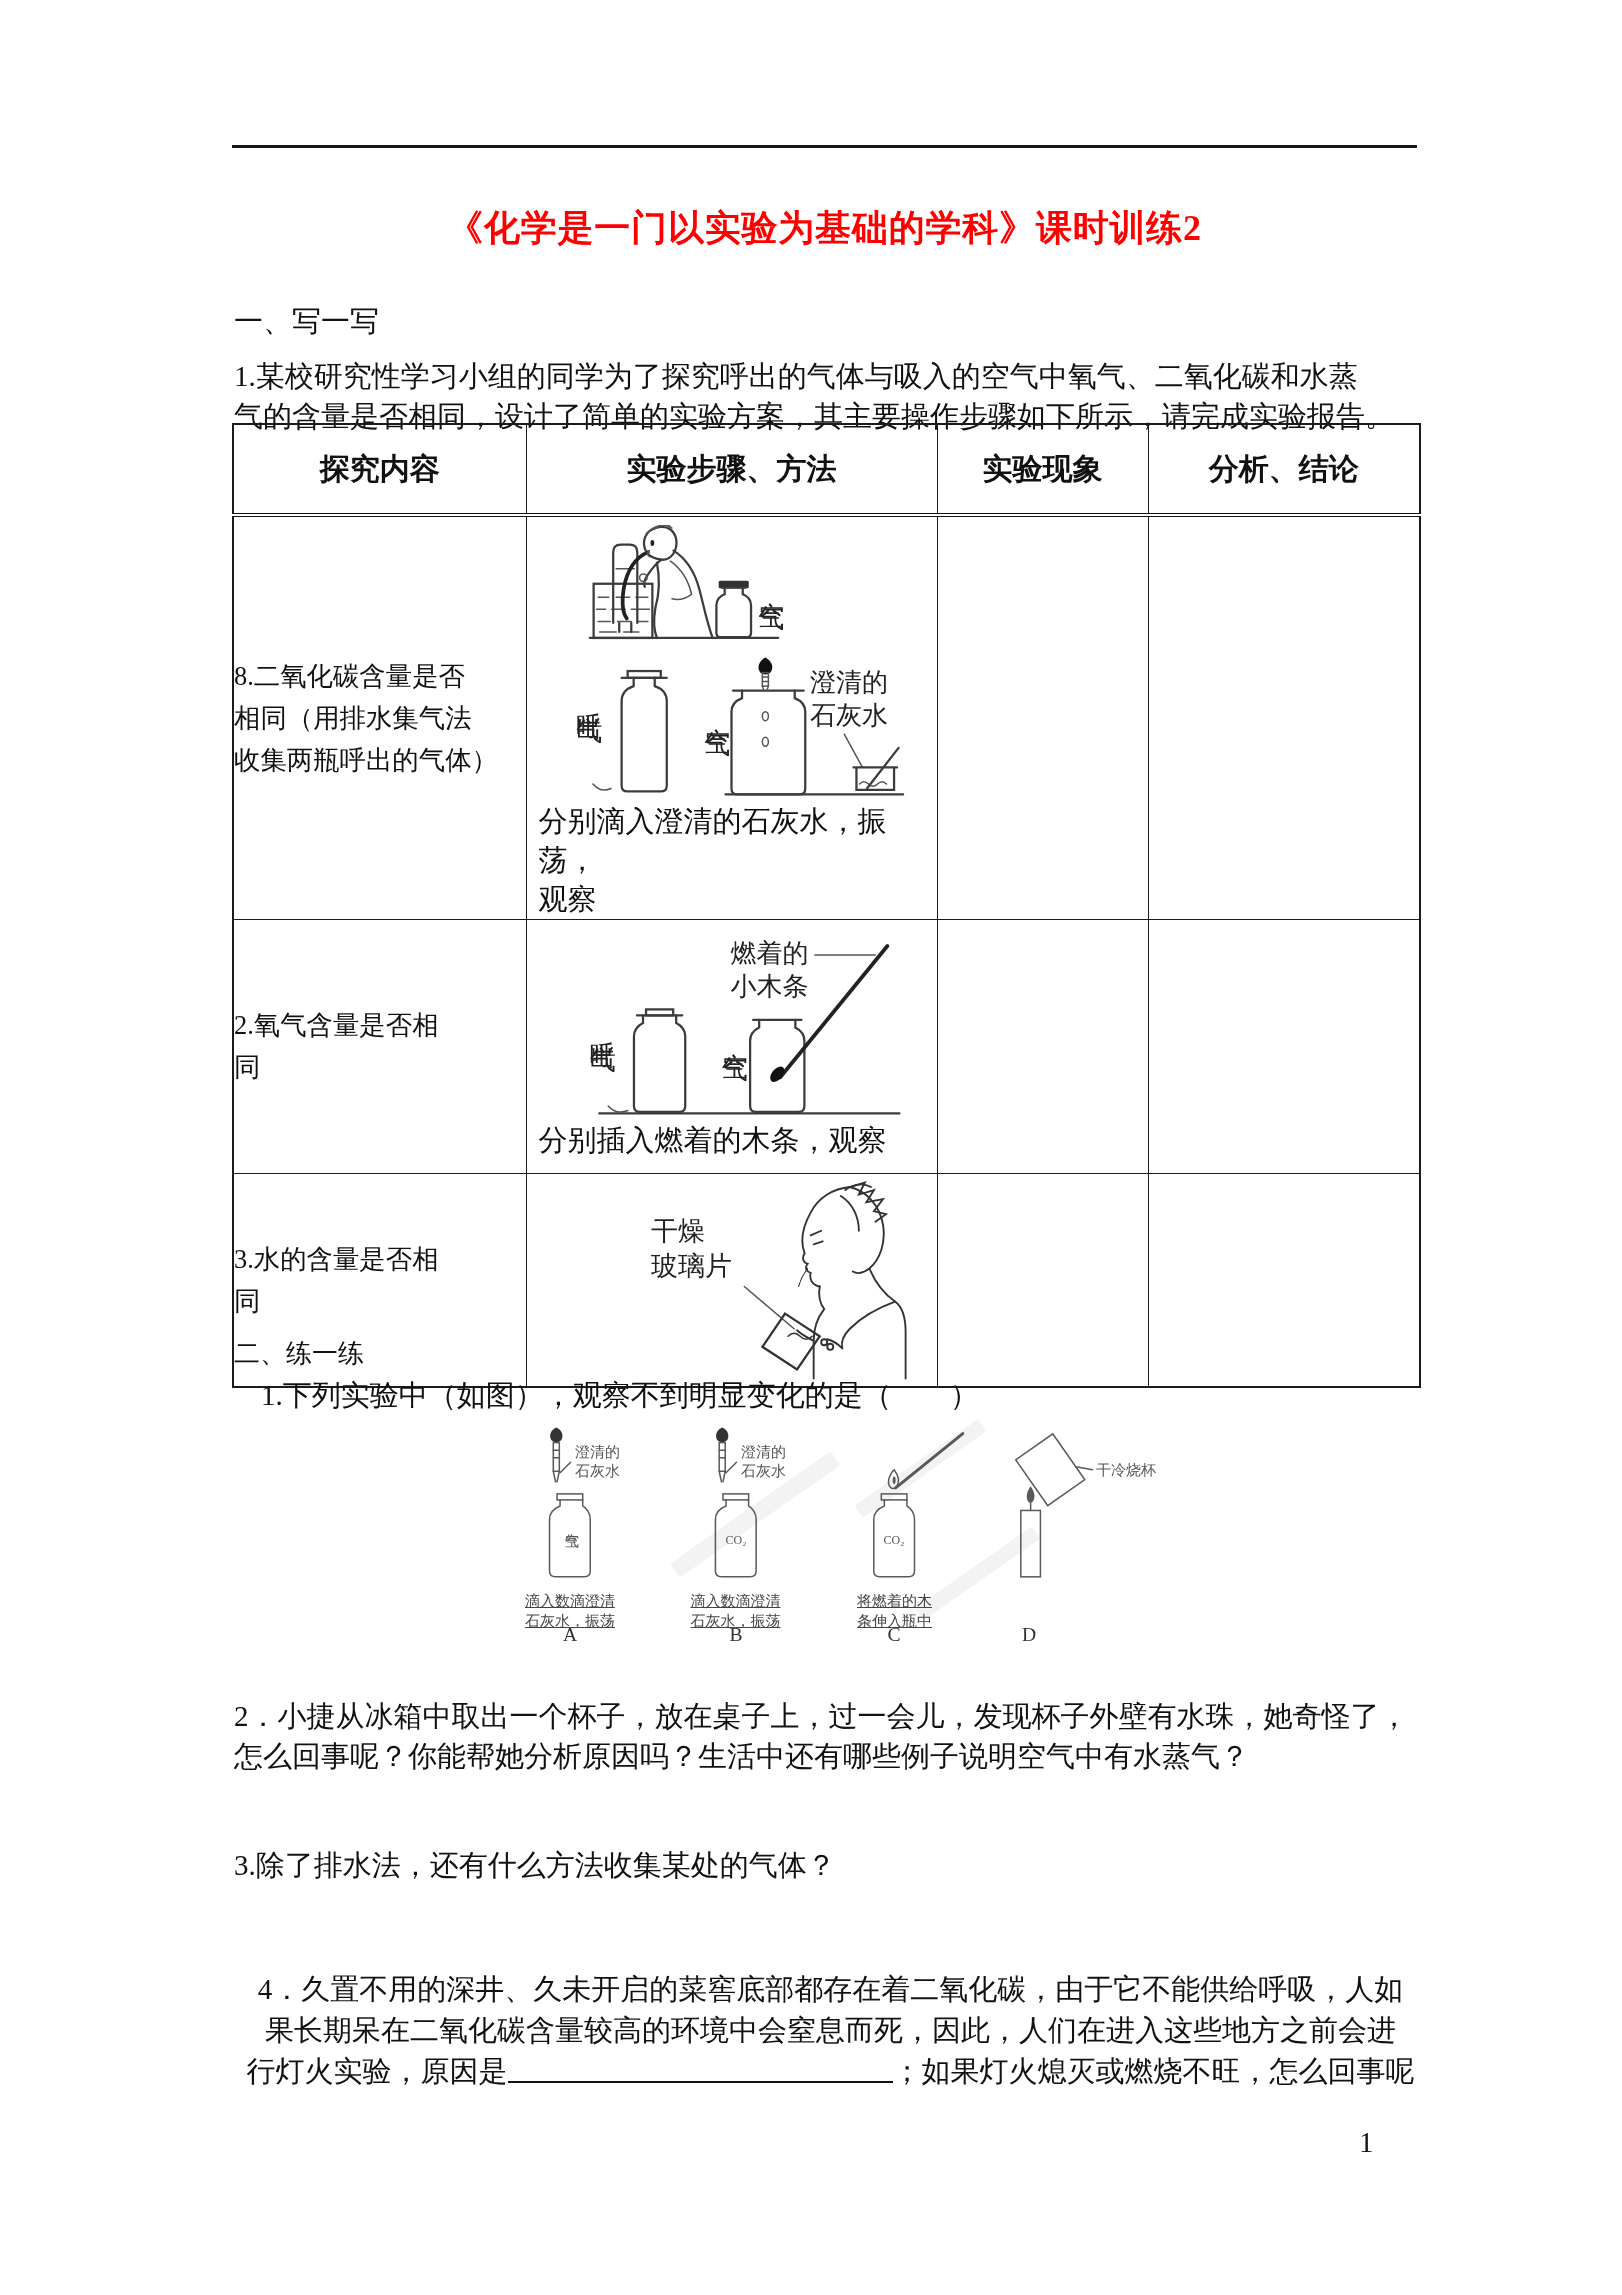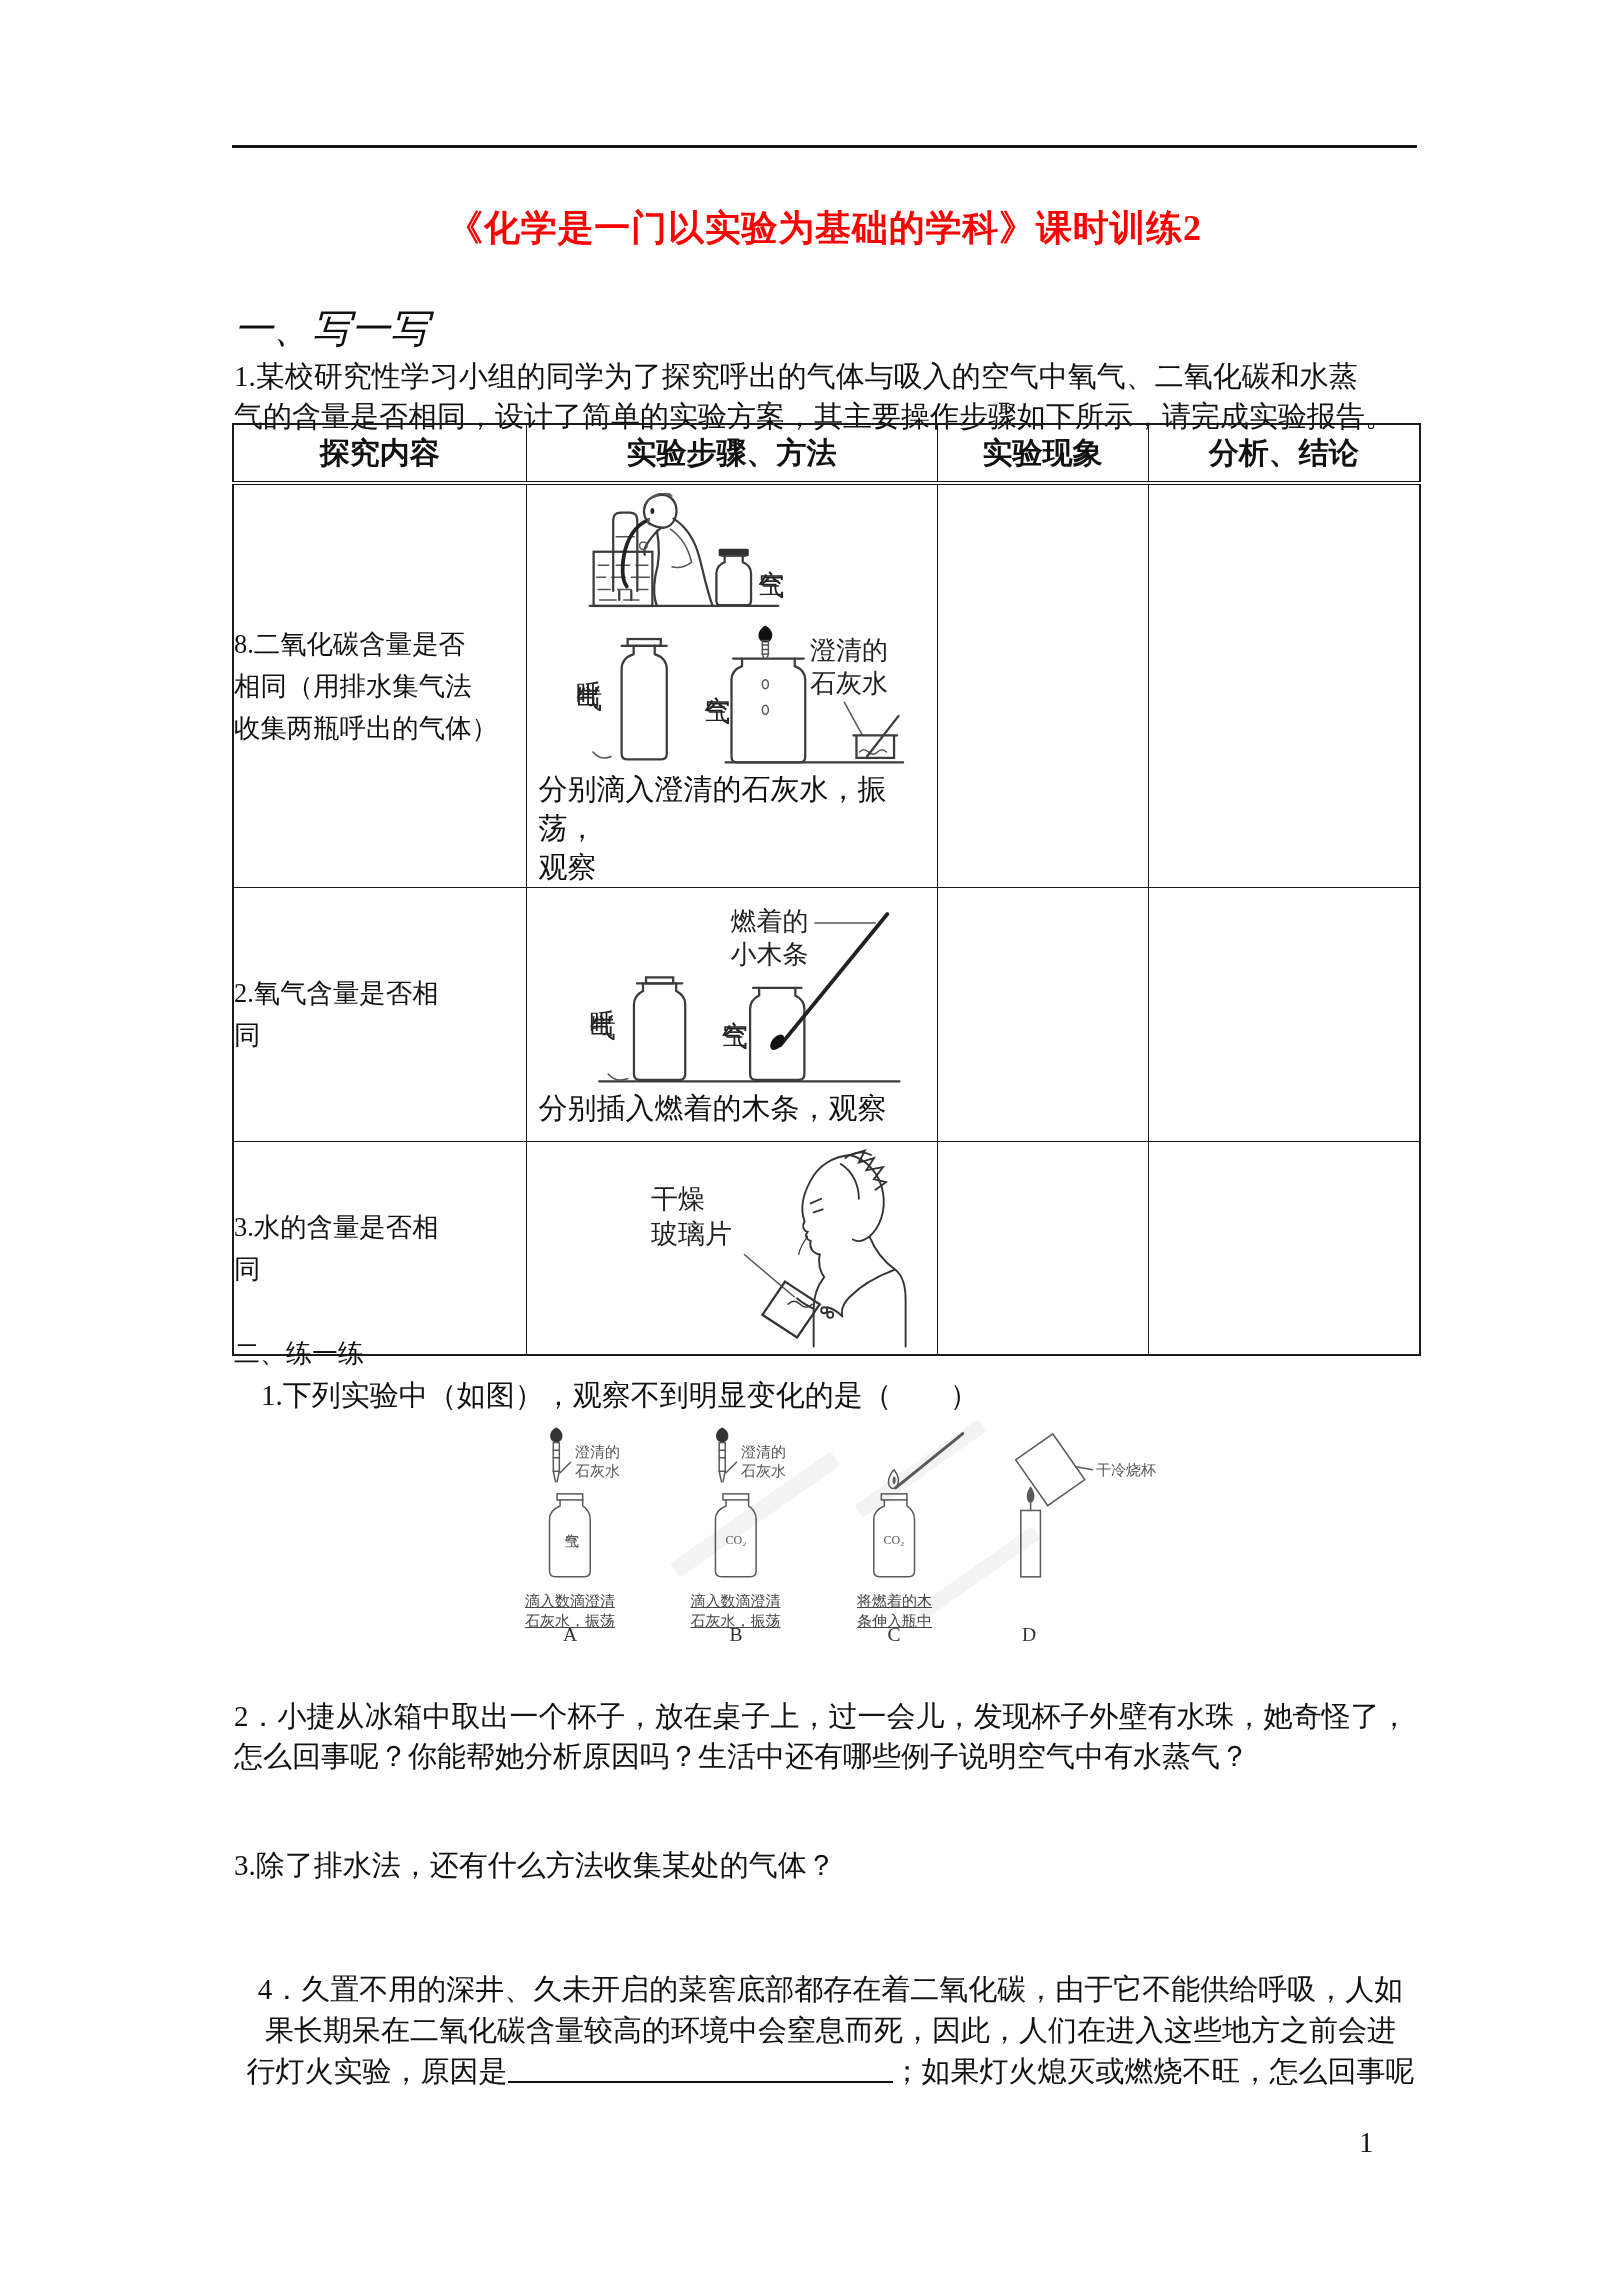--- a/index.html
+++ b/index.html
@@ -6,28 +6,28 @@
   body{width:1623px;height:2295px;position:relative;overflow:hidden;
        font-family:"Liberation Serif","DejaVu Serif",serif;color:#111;}
   .abs{position:absolute;}
   .ml{white-space:pre-line;margin-top:19px;}
   
   #rule{top:145px;left:232px;width:1185px;height:3px;background:#151515;}
   
   #title{top:204px;left:217px;width:1215px;text-align:center;
          font-size:36px;font-weight:bold;letter-spacing:0.8px;}
   
-  #s1-heading{top:302px;left:234px;font-size:39px;font-style:italic;}
+  #s1-heading{top:302px;left:234px;font-size:29px;}
   #s1-intro{top:337px;left:234px;width:1193px;font-size:29px;line-height:40px;}
   
   #report-table{top:423px;left:232px;border-collapse:collapse;table-layout:fixed;width:1187px;}
   #report-table,#report-table td,#report-table th{border:1.5px solid #1b1b1b;}
   #report-table{border-width:2.3px;}
   #report-table th{border-bottom:4.5px double #111;font-size:30px;font-weight:bold;
-                   height:56px;text-align:center;vertical-align:middle;padding:0;}
+                   height:56px;text-align:center;vertical-align:middle;padding:16px;}
   #report-table td{padding:0;vertical-align:middle;}
   td.content-cell{font-size:26.4px;line-height:42px;padding:4.5px 6px 4.5px 10.6px;}
   td.step-cell{vertical-align:top;}
   .step-flow{display:flex;flex-direction:column;align-items:center;width:100%;}
   .cell-caption{align-self:flex-start;font-size:29px;line-height:39px;padding-left:12px;margin-top:3px;}
   tr.row-1{height:370px;} tr.row-2{height:254px;} tr.row-3{height:214px;}
   
   .fig{position:relative;}
   .fig svg{display:block;}
   .vlabel{position:absolute;writing-mode:vertical-rl;text-orientation:upright;

